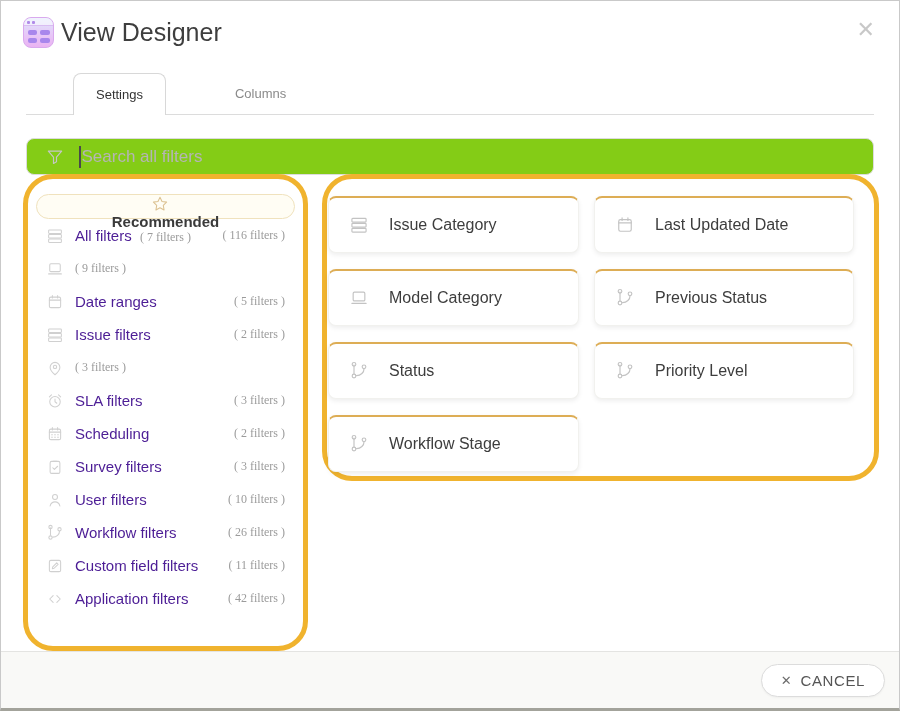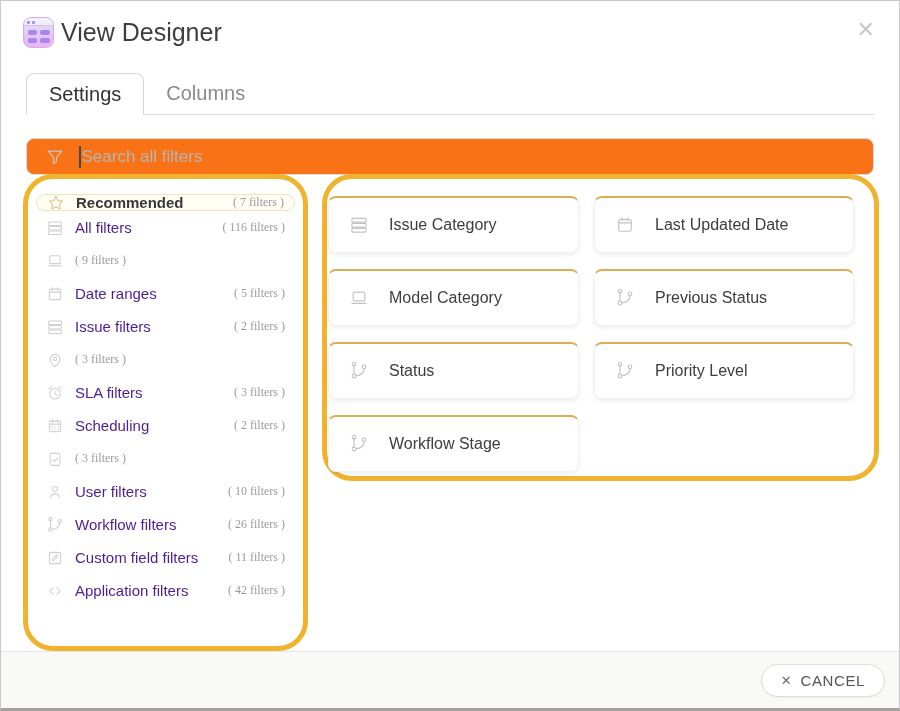--- a/index.html
+++ b/index.html
@@ -18,43 +18,43 @@
     background:rgba(255,255,255,.55); border-bottom:1px solid #d9bdf2; }
   .app-icon .dot { position:absolute; top:2.5px; width:3px; height:3px; border-radius:1px; background:#b08ae8; }
   .app-icon .blk { position:absolute; background:#a886ec; border-radius:2px; height:5px; }
   .dlg-title { position:absolute; left:60px; top:17px; font-size:25px; font-weight:500; color:#3e3e3e; }
   .close-btn { position:absolute; right:24px; top:18px; font-size:22px; line-height:22px;
     color:#c8c8c8; cursor:pointer; background:none; border:none; font-family:inherit; }
 
   
   .tabbar { position:absolute; left:25px; right:25px; top:72px; height:42px;
     display:flex; align-items:stretch; border-bottom:1px solid #dcdcdc; }
-  .tab { display:flex; align-items:center; padding:0 22px; font-size:20px; color:#8a8a8a; cursor:pointer; }
+  .tab { display:flex; align-items:center; padding:0 22px; font-size:13px; color:#8a8a8a; cursor:pointer;margin-left:47px; }
   .tab.active { background:#fff; border:1px solid #d8d8d8; border-bottom:none;
     border-radius:8px 8px 0 0; color:#333; font-weight:500; margin-bottom:-1px; }
 
   
   .searchbox { position:absolute; left:25px; right:25px; top:137px; height:37px;
-    border:1px solid #dcdcdc; border-radius:8px; display:flex; align-items:center; padding:14px 12px; background:#f97316; }
+    border:1px solid #dcdcdc; border-radius:8px; display:flex; align-items:center; padding:14px 12px; background:#84cc16; }
   .searchbox .funnel { display:flex; width:20px; margin:0 14px 0 6px; color:#c6c6c6; }
   .caret { width:1.5px; height:22px; background:#4a4a4a; margin-right:1px; }
   .searchbox input { border:none; outline:none; flex:1; font-size:17px; color:#444; font-family:inherit; background:transparent; }
   .searchbox input::placeholder { color:#b5b5b5; opacity:1; }
 
   
   .annot { position:absolute; border:5px solid #f0b32e; border-radius:30px; }
   .annot.sidebar { left:22px; top:173px; width:285px; height:477px; padding:15px 8px 0 8px; }
   .annot.cards { left:321px; top:173px; width:557px; height:307px; padding:17px 0 0 1px; }
 
   
   .srow { display:flex; align-items:center; height:33px; padding:0 10px; cursor:pointer; }
   .srow .ic { display:flex; width:18px; height:18px; margin-right:11px; color:#d0d0d0; flex:none; }
   .srow .lbl { flex:1; font-size:15px; color:#4c1d95; white-space:nowrap; }
   .srow .cnt { font-size:12px; color:#9b9b9b; white-space:nowrap;font-family:Liberation Serif, serif; }
-  .srow.selected { background:#fffdf4; border:1px solid #f0e2bd; border-radius:16px; height:17px; }
+  .srow.selected { background:#fffdf4; border:1px solid #f0e2bd; border-radius:16px; height:25px;flex-direction:column; }
   .srow.selected .lbl { font-weight:700; color:#3a3a3a; }
   .srow.selected .ic { color:#dcc292; }
   .ic svg, .funnel svg { width:100%; height:100%; fill:none; stroke:currentColor;
     stroke-width:1.4; stroke-linecap:round; stroke-linejoin:round; }
 
   
   .cardgrid { display:grid; grid-template-columns:251px 260px; column-gap:15px; row-gap:16px; }
   .card { height:57px; background:#fff; border:1px solid #f1f1ee; border-top:2px solid #ddad55;
     border-radius:8px; box-shadow:0 2px 5px rgba(0,0,0,.07); display:flex; align-items:center;
     padding-left:20px; cursor:pointer; }
@@ -196,20 +196,21 @@
       <span class="cnt">( 2 filters )</span>
     </div>
 
     <div class="srow">
       <span class="ic">
         <svg viewBox="0 0 24 24">
             <rect x="5.5" y="4.5" width="13" height="16" rx="2"></rect>
             <path d="M9.5 4.5h5M9 13l2.2 2.2L15.5 11"></path>
           </svg>
       </span>
+      <span class="lbl">Survey filters</span>
       <span class="cnt">( 3 filters )</span>
     </div>
 
     <div class="srow">
       <span class="ic">
         <svg viewBox="0 0 24 24">
             <circle cx="12" cy="8" r="3.3"></circle>
             <path d="M5.5 20c.8-3.6 3.4-5.5 6.5-5.5s5.7 1.9 6.5 5.5"></path>
           </svg>
       </span>

